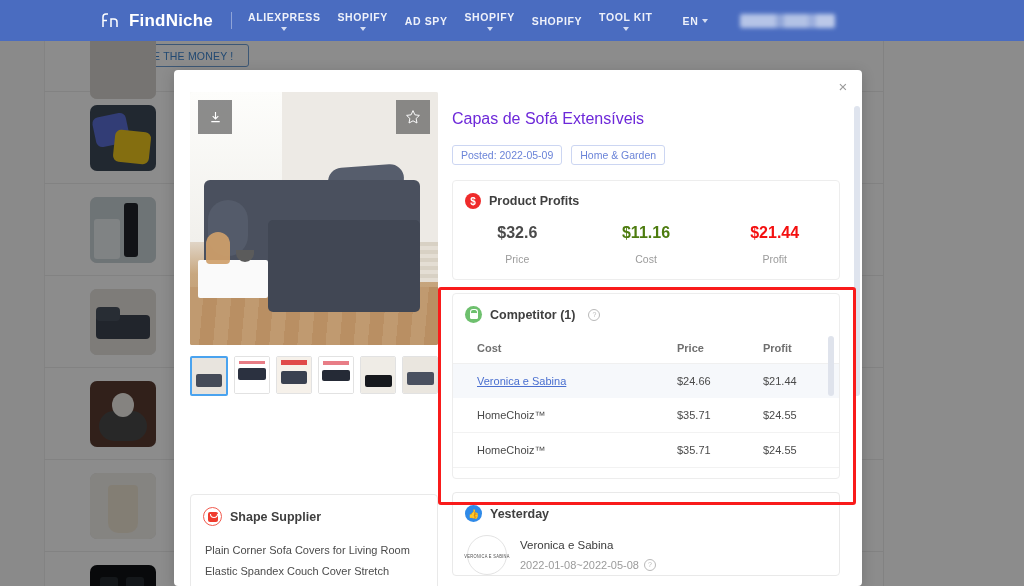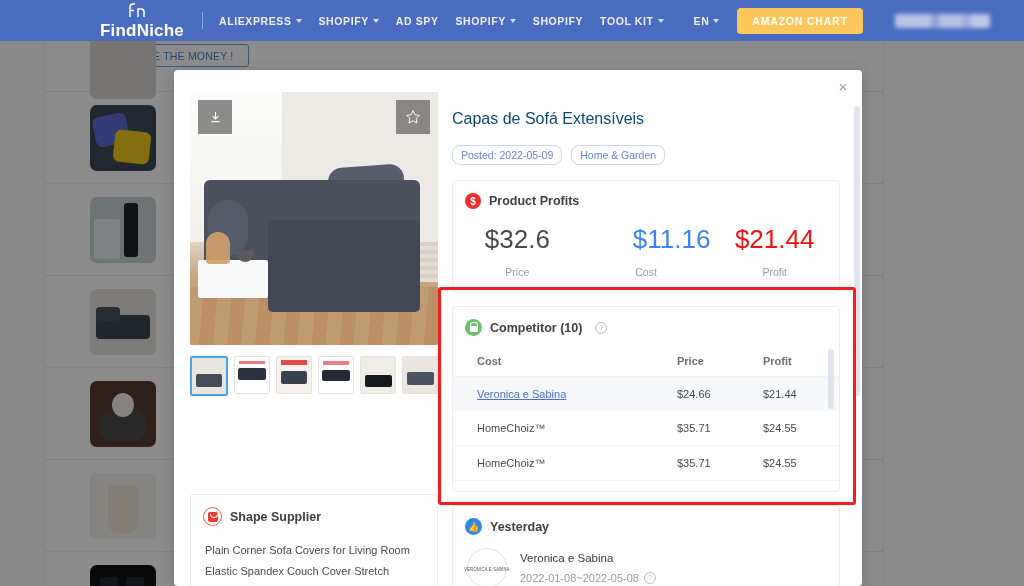--- a/index.html
+++ b/index.html
@@ -10,31 +10,31 @@
     background: #ffffff;
   }
   #root { position: relative; width: 1024px; height: 586px; overflow: hidden; background:#fff; }
 
   
   .topnav {
     position: absolute; left:0; top:0; width:1024px; height:41px;
     background:#4a6cc0; z-index: 60;
     display:flex; align-items:center;
   }
-  .brand { display:flex; align-items:center; margin-left:100px;flex-direction:column; }
+  .brand { display:flex; align-items:flex-end; margin-left:100px; }
   .brand-mark {
     width:22px; height:20px; margin-right:7px;
     position:relative;
   }
   .brand-name { color:#fff; font-size:17px; font-weight:700; letter-spacing:.2px; }
   .nav-divider { width:1px; height:17px; background:#8fa4d8; margin:0 16px 0 18px; }
   .nav-items { display:flex; align-items:center; gap:17px; }
   .nav-item {
     color:#eef1fa; font-size:10.5px; font-weight:700; letter-spacing:.6px;
-    display:flex; align-items:center; gap:4px; cursor:pointer; white-space:nowrap;
+    display:flex; align-items:center; gap:4px; cursor:pointer; white-space:nowrap;flex-direction:column;
   }
   .caret { width:0;height:0;border-left:3px solid transparent;border-right:3px solid transparent;border-top:4px solid #d4ddf2; display:inline-block; }
   .nav-right { display:flex; align-items:center; margin-left:30px; gap:18px; }
   .lang { color:#eef1fa; font-size:10.5px; font-weight:700; letter-spacing:.6px; display:flex;align-items:center;gap:4px; cursor:pointer;}
   .amazon-btn {
     background:#fcc75a; color:#fff; font-size:10.5px; font-weight:700; letter-spacing:.8px;
     padding:7px 15px; border-radius:4px; border:none; cursor:pointer; white-space:nowrap;
   }
   .user-blur {
     width:95px; height:14px; margin-left:14px;
@@ -150,28 +150,28 @@
   .card-head { display:flex; align-items:center; gap:8px; padding:0 12px; }
   .card-title { font-size:12.5px; color:#3f3f3f;font-weight:bold; }
   .ic-circle-ali { width:17px;height:17px;border-radius:50%;border:1.3px solid #f05b4f; display:flex;align-items:center;justify-content:center;flex:0 0 auto;}
   .ic-circle-ali i{width:10px;height:10px;border-radius:2px;background:#ef3b2d;position:relative;display:block;}
   .ic-circle-ali i:after{content:"";position:absolute;left:2px;top:2.6px;width:6px;height:3.4px;border:1.2px solid #fff;border-top:none;border-radius:0 0 6px 6px;}
   .supplier-text { font-size:11px; color:#4b4b4b; line-height:21px; padding:14px 14px 0 14px; }
 
   
   .mcol-right { flex:1; padding:24px 22px 0 14px; box-sizing:border-box; position:relative;}
   .pd-label { font-size:11.5px; color:#6a6a6a; }
-  .pd-title { font-size:16px; color:#0c4a6e; margin-top:16px; }
+  .pd-title { font-size:16px; color:#6d28d9; margin-top:16px; }
   .tags { display:flex; gap:9px; margin-top:17px; }
-  .tag { font-size:10.5px; color:#6b84d8; border:1px solid #ccd6f2; border-radius:8px; padding:3px 8px; white-space:nowrap;}
+  .tag { font-size:10.5px; color:#6b84d8; border:1px solid #ccd6f2; border-radius:3px; padding:3px 8px; white-space:nowrap;}
   .profit-card { margin-top:15px; border:1px solid #ededed; border-radius:4px; padding:12px 0 14px 0; }
   .ic-dollar{width:16px;height:16px;border-radius:50%;background:#ef2b2b;color:#fff;font-size:10px;font-weight:700;display:flex;align-items:center;justify-content:center;flex:0 0 auto;}
   .profit-row { display:flex; margin-top:15px; }
   .profit-cell { flex:1; text-align:center; }
-  .profit-val { font-size:26px; font-weight:400; }
+  .profit-val { font-size:16px; font-weight:700; }
   .profit-cap { font-size:10.5px; color:#9b9b9b; margin-top:11px; }
 
   .comp-card { margin-top:13px; border:1px solid #ededed; border-radius:4px; padding:12px 0 0 0; position:relative; height:186px; box-sizing:border-box; overflow:hidden;}
   .ic-lock{width:17px;height:17px;border-radius:50%;background:#6ec06e;display:flex;align-items:center;justify-content:center;flex:0 0 auto;position:relative;}
   .ic-lock:before{content:"";position:absolute;top:3.2px;width:6px;height:5px;border:1.4px solid #fff;border-bottom:none;border-radius:3px 3px 0 0;}
   .ic-lock:after{content:"";position:absolute;top:7.4px;width:8px;height:6px;background:#fff;border-radius:1.5px;}
   .qmark { width:10px;height:10px;border-radius:50%;border:1px solid #b9b9b9;color:#b9b9b9;font-size:7px;line-height:9px;text-align:center;display:inline-block;margin-left:5px;flex:0 0 auto;}
   .comp-table { width:100%; border-collapse:collapse; margin-top:10px; }
   .comp-table th {
     font-size:11px; color:#6f6f6f; font-weight:700; text-align:left;
@@ -382,34 +382,34 @@
           <div class="card-head">
             <span class="ic-dollar">$</span>
             <span class="card-title">Product Profits</span>
           </div>
           <div class="profit-row" id="profit-row">
               <div class="profit-cell">
                 <div class="profit-val" style="color: rgb(74, 74, 74);">$32.6</div>
                 <div class="profit-cap">Price</div>
               </div>
               <div class="profit-cell">
-                <div class="profit-val" style="color: #3b82f6; text-align: right;">$11.16</div>
+                <div class="profit-val" style="color: #4d7c0f;">$11.16</div>
                 <div class="profit-cap">Cost</div>
               </div>
               <div class="profit-cell">
                 <div class="profit-val" style="color: rgb(244, 16, 16);">$21.44</div>
                 <div class="profit-cap">Profit</div>
               </div>
             </div>
         </div>
 
         <div class="comp-card">
           <div class="card-head">
             <span class="ic-lock"></span>
-            <span class="card-title">Competitor (10)</span>
+            <span class="card-title">Competitor (1)</span>
             <span class="qmark">?</span>
           </div>
           <table class="comp-table">
             <thead>
               <tr id="comp-head">
                   <th>Cost</th>
                   <th>Price</th>
                   <th>Profit</th>
                 </tr>
             </thead>
@@ -497,18 +497,17 @@
         <div class="nav-item">
           <span>TOOL KIT</span>
           <span class="caret"></span>
         </div>
       </div>
     <div class="nav-right">
       <div class="lang">
         <span>EN</span>
         <span class="caret"></span>
       </div>
-      <button class="amazon-btn">AMAZON CHART</button>
       <div class="user-blur"></div>
     </div>
   </div>
 
 </div>
 
 </body></html>

